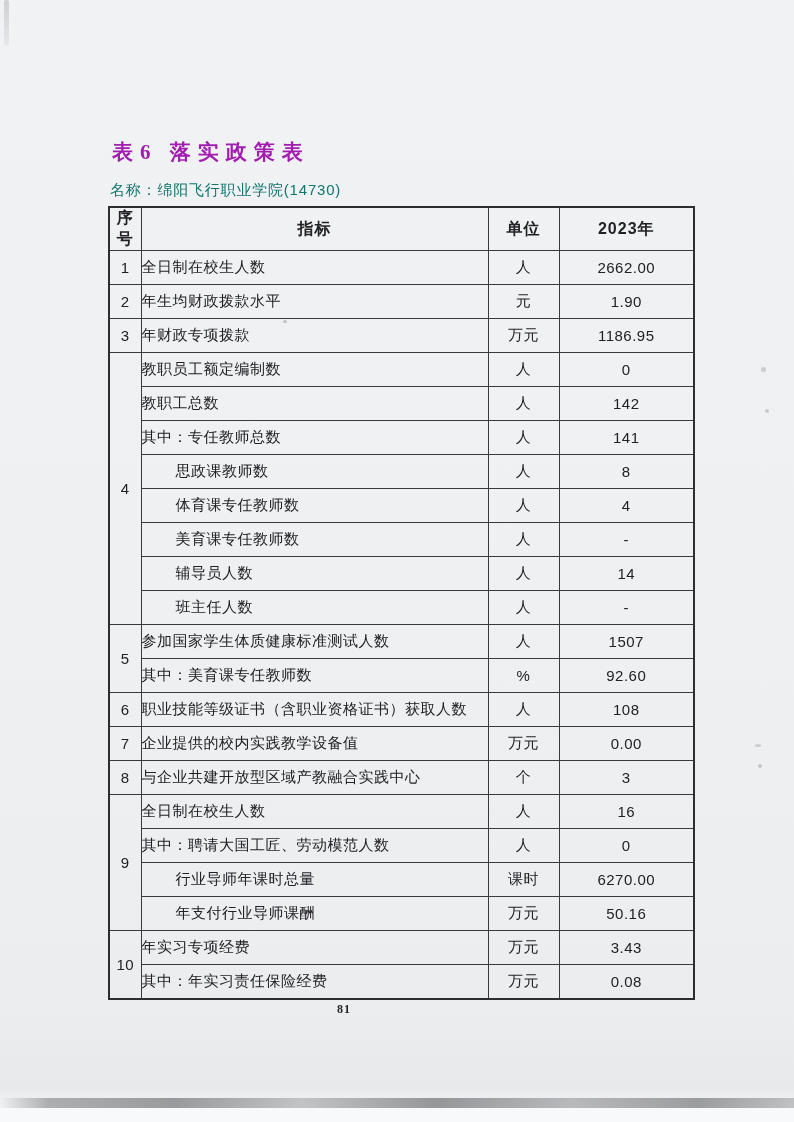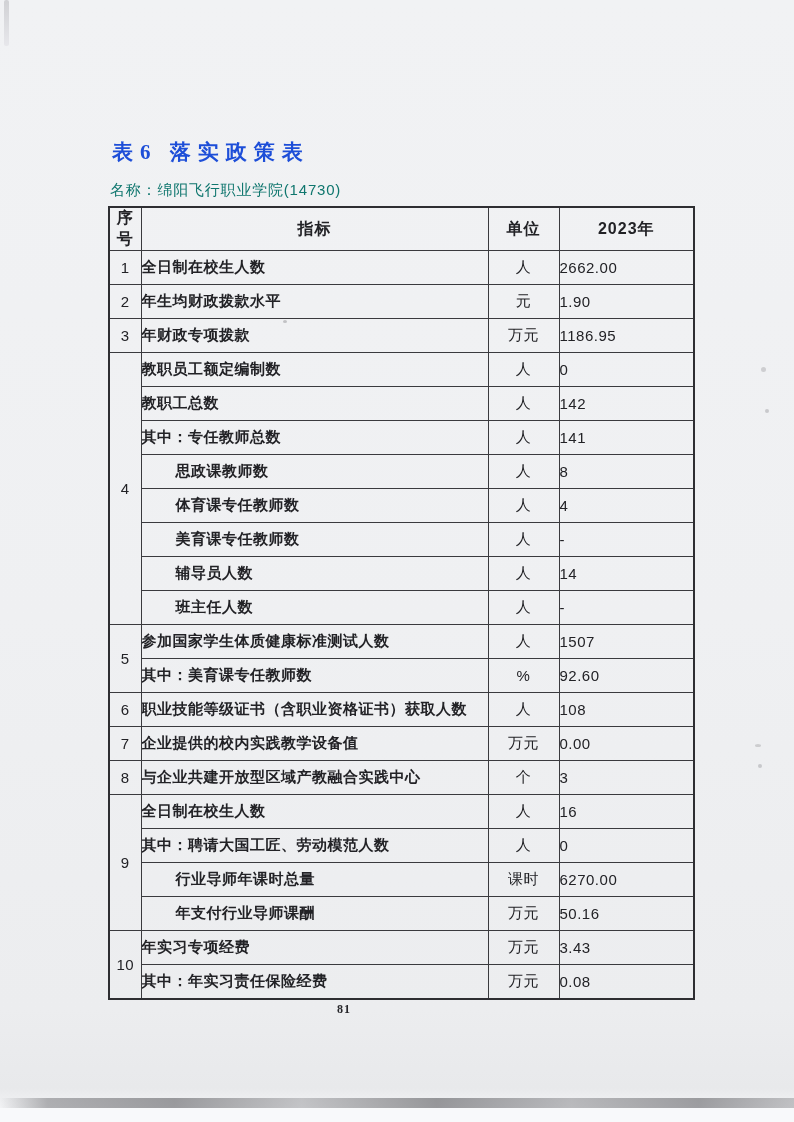--- a/index.html
+++ b/index.html
@@ -8,45 +8,45 @@
     background:#eef0f2;
     font-family:"Liberation Sans","DejaVu Sans",sans-serif;
   }
   .paper {
     position:absolute; inset:0;
     background:linear-gradient(180deg,#f1f2f4 0%,#eff0f2 55%,#ecedef 90%,#e8e9eb 97%,#f9fafc 100%);
   }
   .doc-title {
     position:absolute; left:112px; top:138px;
     font-family:"Liberation Serif","DejaVu Serif",serif;
-    font-size:21px; font-weight:700; letter-spacing:7px; color:#1d4ed8;
+    font-size:21px; font-weight:700; letter-spacing:7px; color:#a21caf;
     white-space:pre;
   }
   .name-line {
     position:absolute; left:110px; top:181px;
     font-size:15px; letter-spacing:0.8px; color:#0f766e;
   }
   table.policy {
     position:absolute; left:108px; top:206px; width:585px;
     border-collapse:collapse; table-layout:fixed;
     border:2.5px solid #2e2e32;
   }
   table.policy th, table.policy td {
     border:1.5px solid #3a3a3e; color:#222226; overflow:hidden;
   }
   table.policy th {
     height:37px; font-size:16px; font-weight:700; letter-spacing:1px;
     text-align:center; padding:0;
   }
   table.policy td { height:33px; font-size:15px; letter-spacing:0.5px; padding:0; }
   td.no   { text-align:center; }
-  td.ind  { text-align:left; padding-left:5px;font-weight:bold; }
+  td.ind  { text-align:left; padding-left:5px; }
   td.ind.indent { padding-left:34px; }
   td.unit { text-align:center; }
-  td.val  { text-align:left; }
+  td.val  { text-align:center; }
   .pageno {
     position:absolute; top:1002px; left:0; width:688px; text-align:center;
     font-family:"Liberation Serif","DejaVu Serif",serif;
     font-size:12px; font-weight:700; color:#26262a; letter-spacing:1px;
   }
   .edge-streak {
     position:absolute; left:4px; top:0; width:5px; height:46px;
     background:linear-gradient(180deg,#c6c6ca,#e4e4e8); opacity:.75; border-radius:2px;
   }
   .bottom-band {

